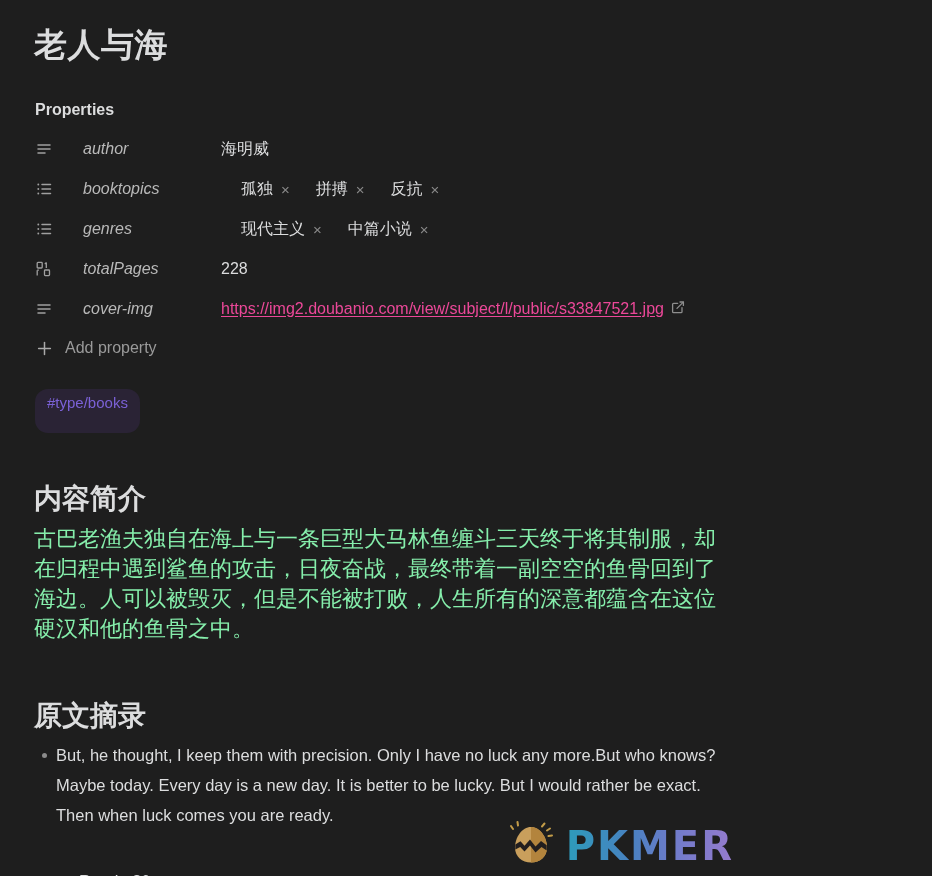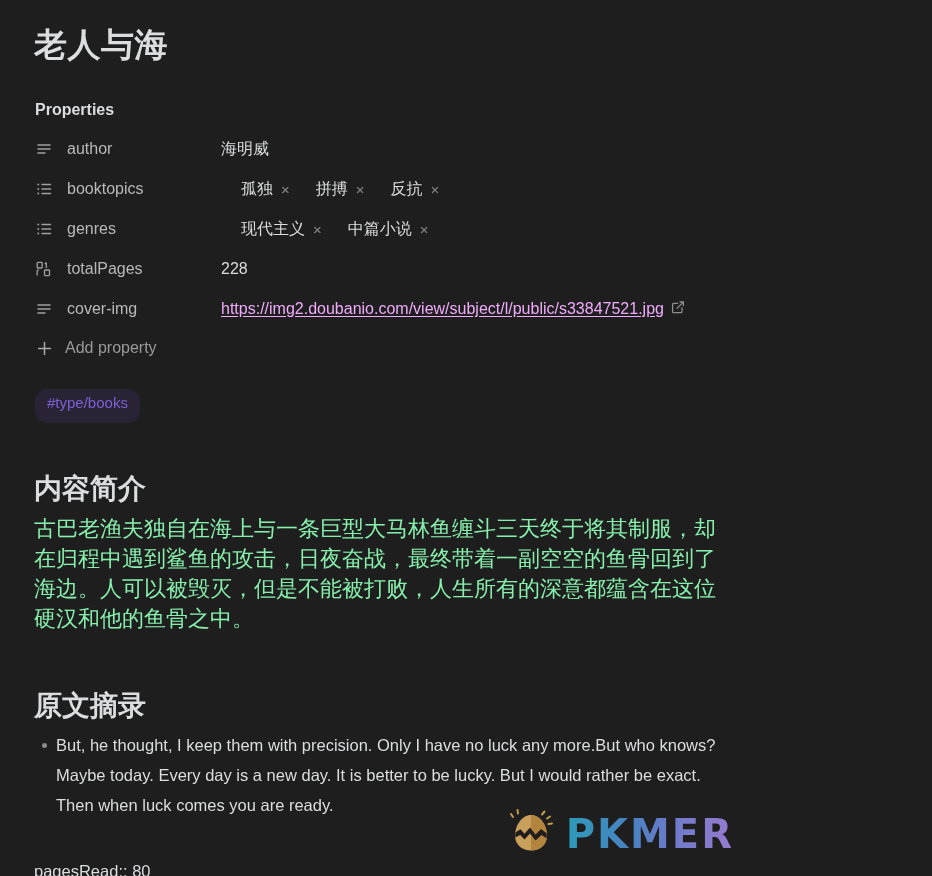--- a/index.html
+++ b/index.html
@@ -44,21 +44,22 @@
     display: flex;
     align-items: center;
     min-height: 30px;
     height: 40px;
   }
   .prop-key {
     display: flex;
     align-items: center;
     width: 187px;
     flex: 0 0 187px;
-    gap: 14px;
+    gap: 30px;
+    font-style: italic;
   }
   .prop-icon {
     width: 19px;
     height: 19px;
     flex: 0 0 19px;
     display: flex;
     align-items: center;
     justify-content: center;
     color: #a0a0a0;
   }
@@ -82,21 +83,21 @@
   }
   .multi-val .mv-text { color: #dcddde; }
   .mv-x {
     color: #8a8a8a;
     font-size: 15px;
     margin-left: 8px;
     line-height: 1;
     cursor: pointer;
   }
   .prop-link {
-    color: #f0abfc;
+    color: #ec4899;
     text-decoration: underline;
     text-underline-offset: 2px;
     font-size: 16px;
   }
   .ext-icon {
     display: inline-block;
     margin-left: 7px;
     vertical-align: -2px;
     color: #8e8e8e;
   }
@@ -117,21 +118,21 @@
     color: #aaa;
   }
 
   
   .tag-area { margin-top: 32px; margin-left: 1px; }
   .tag-pill {
     display: inline-block;
     background: #2a2335;
     color: #7b61d6;
     font-size: 15px;
-    padding: 5px 12px 12px 12px;
+    padding: 5px 12px 22px 12px;
     border-radius: 13px;
     cursor: pointer;
   }
 
   
   h2.section-heading {
     font-size: 28px;
     font-weight: 700;
     color: #dcddde;
     margin: 48px 0 6px 0;
@@ -171,21 +172,21 @@
     font-size: 16.5px;
     line-height: 30px;
     color: #dcddde;
     margin-top: 36px;
   }
 
   
   .watermark {
     position: absolute;
     right: 22px;
-    bottom: 13px;
+    bottom: 1px;
     display: flex;
     align-items: center;
     gap: 8px;
     opacity: 0.97;
     user-select: none;
   }
   .wm-text {
     font-size: 40px;
     font-weight: 700;
     letter-spacing: 2px;

